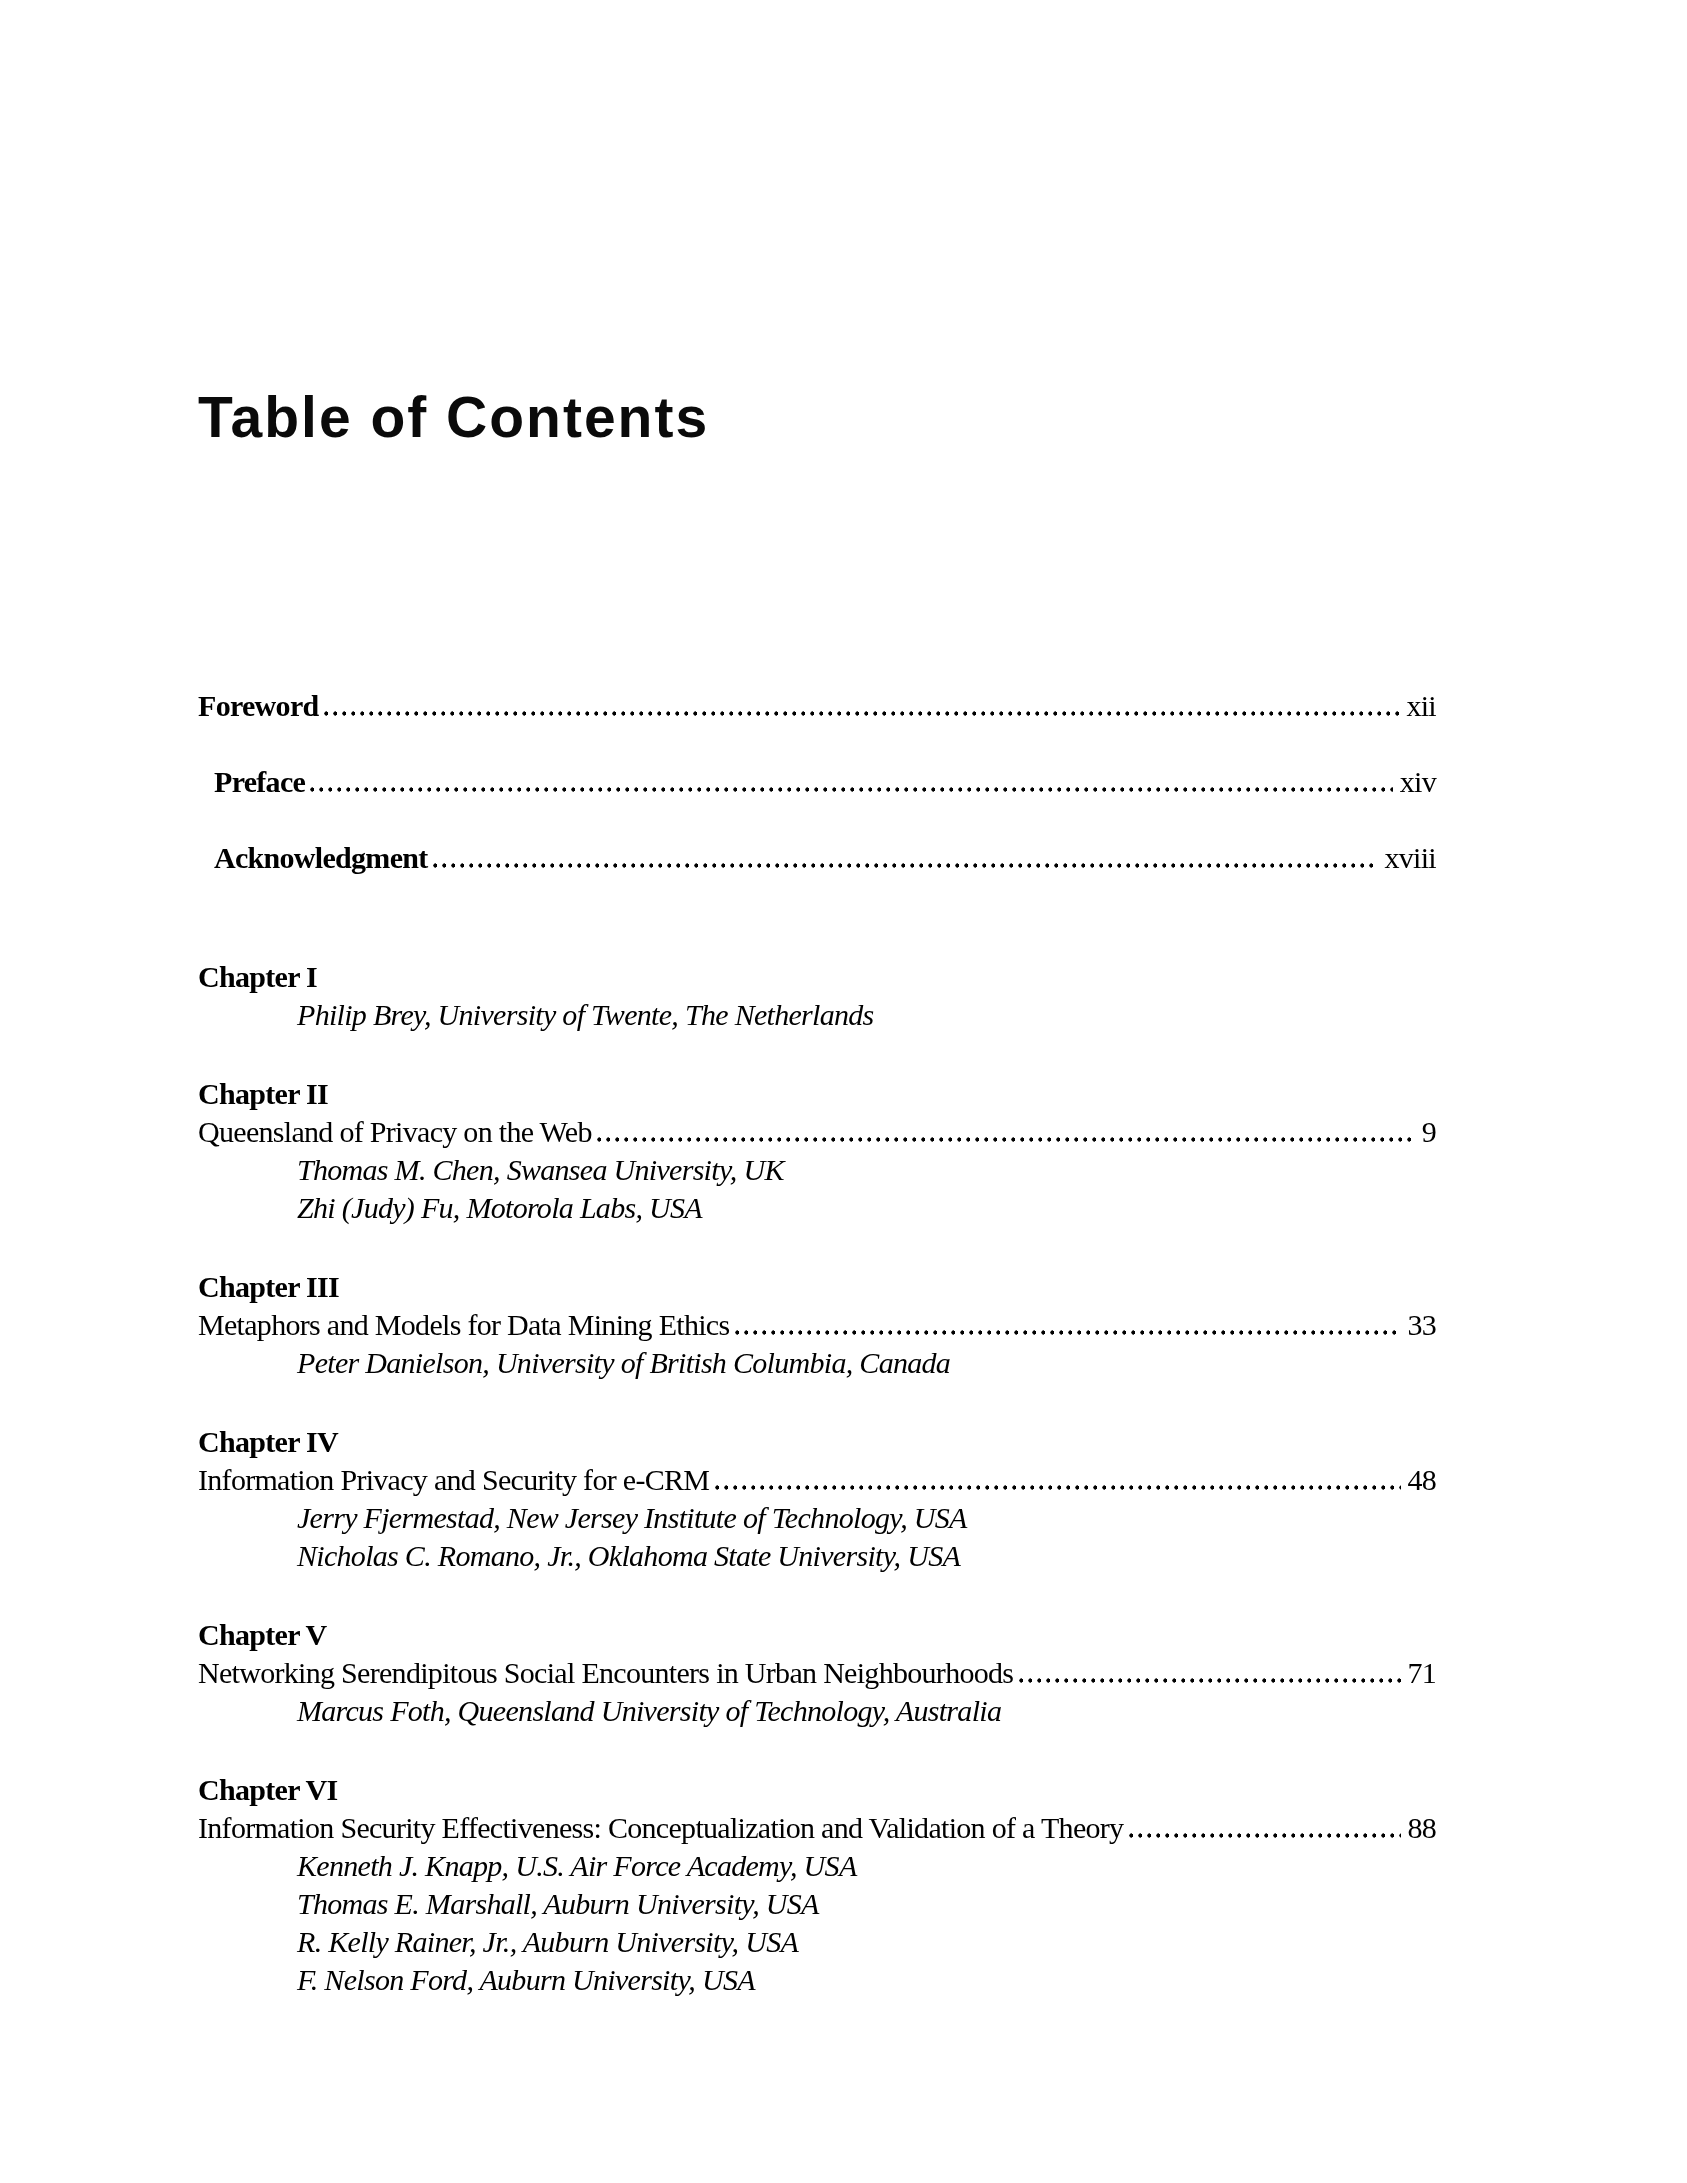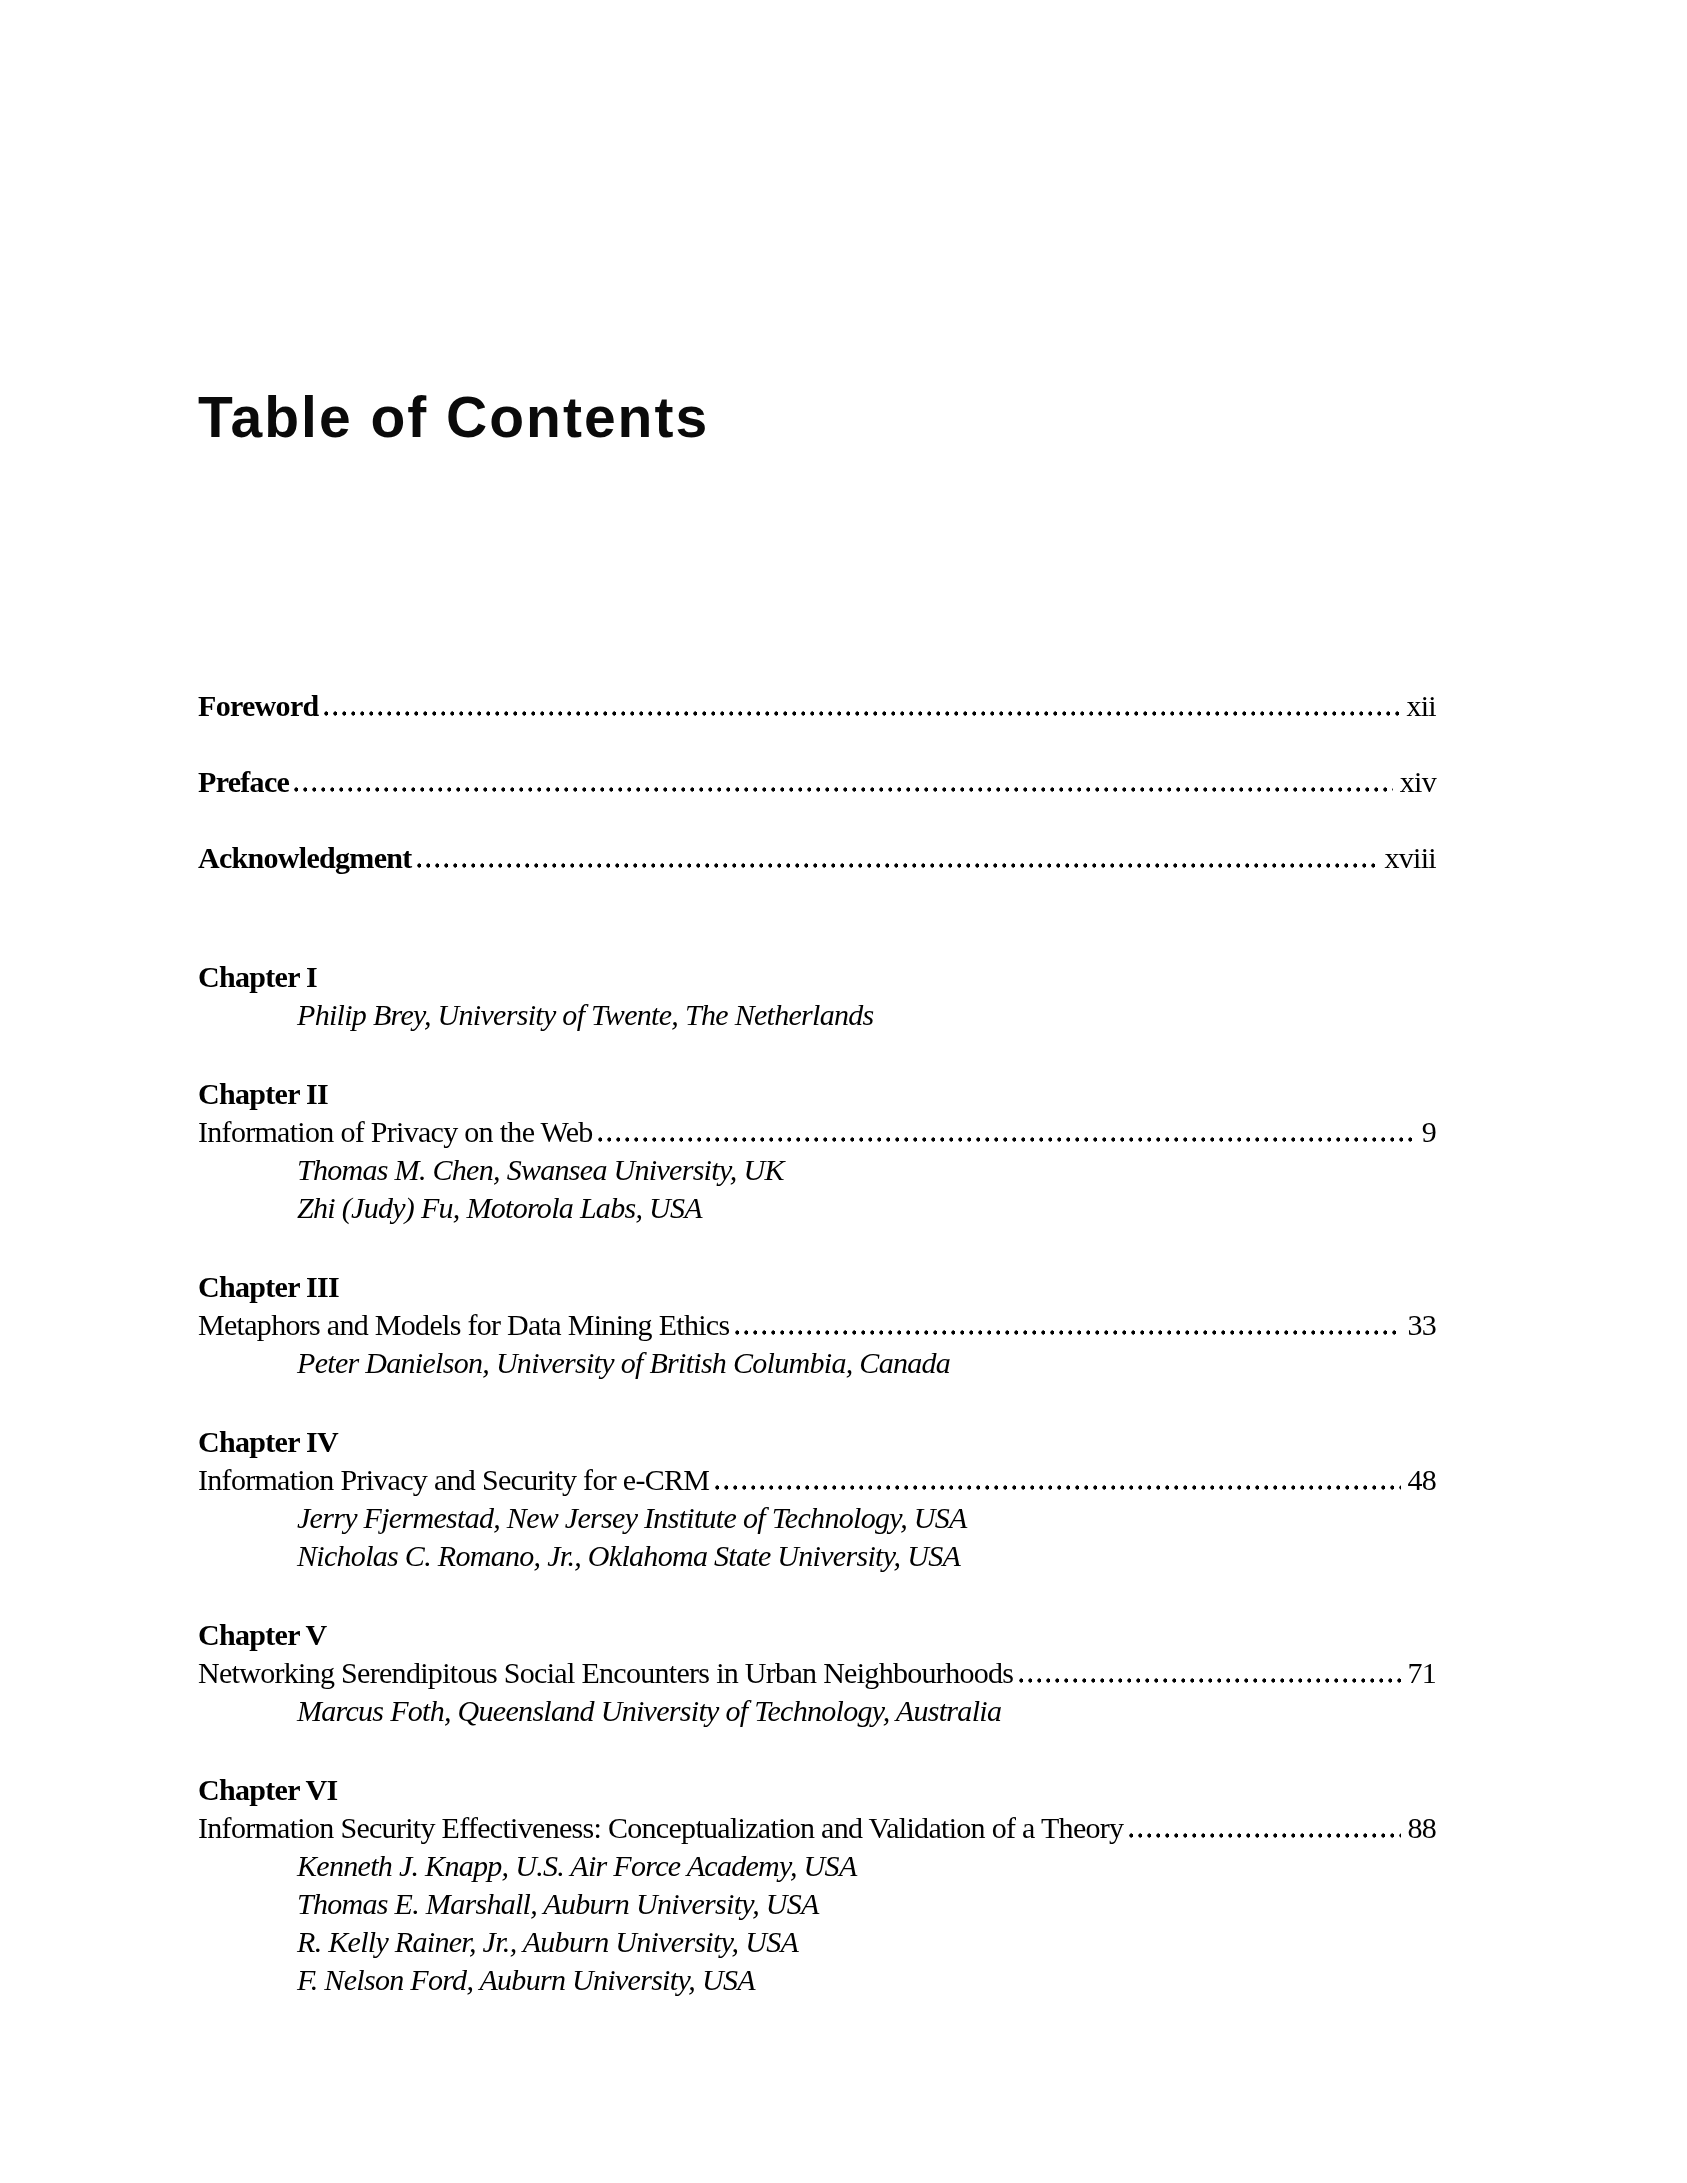--- a/index.html
+++ b/index.html
@@ -31,21 +31,21 @@
   .toc-row {
     display: flex;
     align-items: baseline;
     font-size: 30px;
     line-height: 38px;
     letter-spacing: -0.7px;
     white-space: nowrap;
     text-align: right;
   }
 
-  .fm-row + .fm-row { margin-top: 38px; }
+  .fm-row + .fm-row { margin-top: 38px; margin-left: 16px; }
 
   .fm-label { font-weight: bold; }
 
   .leader {
     flex: 1 1 0;
     min-width: 20px;
     height: 4.6px;
     margin: 0 6.6px 0 5.3px;
     align-self: baseline;
     background-image: radial-gradient(circle at 2.3px 2.3px, #000 1.7px, transparent 2.2px);
@@ -105,21 +105,21 @@
   <div class="chapter">
     <div class="chapter-heading">Chapter I</div>
     <div class="authors">
   <div class="author-line">Philip Brey, University of Twente, The Netherlands</div>
 </div>
   </div>
 
   <div class="chapter">
     <div class="chapter-heading">Chapter II</div>
     <div class="toc-row">
-      <span class="chapter-title">Information of Privacy on the Web</span>
+      <span class="chapter-title">Queensland of Privacy on the Web</span>
       <span class="leader"></span>
       <span class="page-num">9</span>
     </div>
     <div class="authors">
   <div class="author-line">Thomas M. Chen, Swansea University, UK</div>
 
   <div class="author-line">Zhi (Judy) Fu, Motorola Labs, USA</div>
 </div>
   </div>
 

